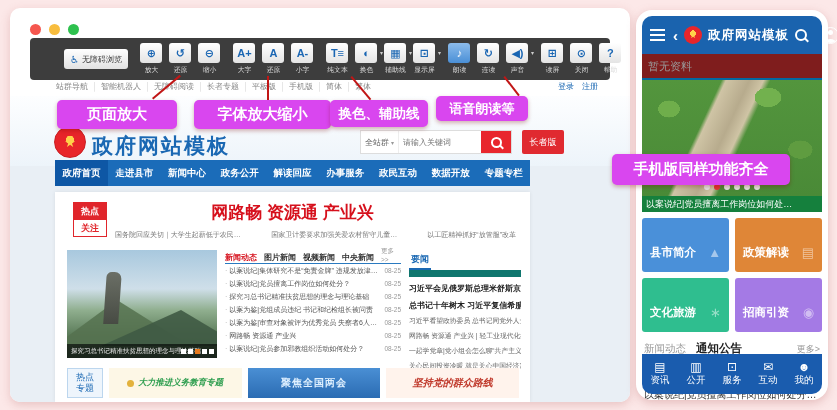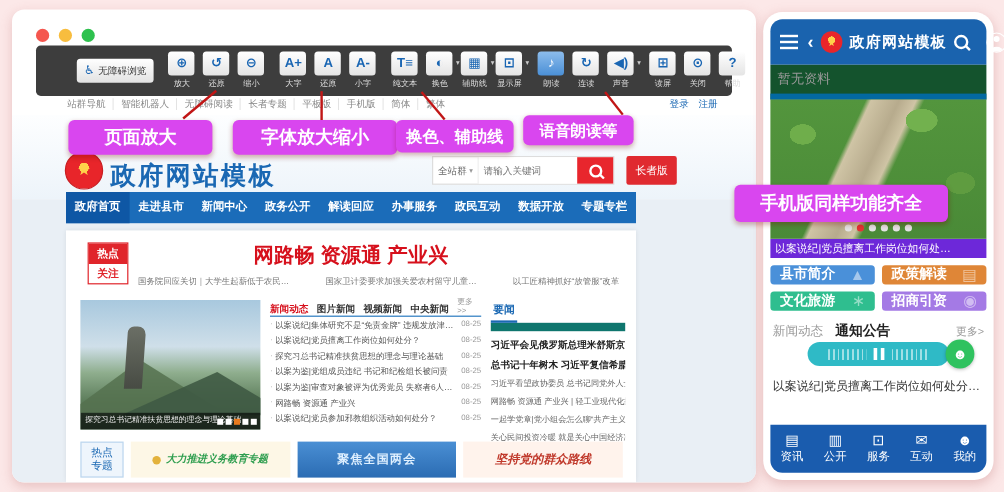--- a/index.html
+++ b/index.html
@@ -91,35 +91,35 @@
   .burger{width:15px;height:2.2px;background:#fff;box-shadow:0 5px 0 #fff,0 -5px 0 #fff}
   .back{color:#fff;font-size:15px;font-weight:bold;margin-left:2px}
   .pemblem{width:18px;height:18px;border-radius:50%;background:radial-gradient(circle at 50% 40%,#ffd24a 0 20%,#e8252a 21%);display:flex;align-items:center;justify-content:center;color:#ffd24a;font-size:8px;flex:none}
   .ptitle{color:#fff;font-size:12.5px;font-weight:bold;letter-spacing:1px;white-space:nowrap}
   .pmagwrap{margin-left:auto;display:flex;align-items:center}
   .pmag{width:8px;height:8px;border:2px solid #fff;border-radius:50%;position:relative;display:inline-block}
   .pmag::after{content:"";position:absolute;width:5px;height:2px;background:#fff;right:-4px;bottom:-2px;transform:rotate(45deg)}
   .pavatar{width:15px;height:15px;border:1.6px solid #fff;border-radius:50%;position:relative;overflow:hidden;margin-left:9px;flex:none}
   .pavatar::before{content:"";position:absolute;left:50%;top:2px;width:5px;height:5px;margin-left:-2.5px;border-radius:50%;background:#fff}
   .pavatar::after{content:"";position:absolute;left:50%;bottom:-4px;width:11px;height:8px;margin-left:-5.5px;border-radius:50%;background:#fff}
-  .pempty{height:24px;line-height:24px;color:#999;font-size:11px;border-bottom:5px solid #0369a1;padding-left:6px;background:#14532d}
+  .pempty{height:24px;line-height:24px;color:#999;font-size:11px;border-bottom:2px solid #0369a1;padding-left:6px;background:#7f1d1d}
   .pimg{height:116px;position:relative;background:
     radial-gradient(18px 14px at 15% 25%,#6fae4b 0 60%,transparent 61%),
     radial-gradient(22px 16px at 70% 15%,#72b14e 0 60%,transparent 61%),
     radial-gradient(16px 12px at 40% 70%,#67a546 0 60%,transparent 61%),
     radial-gradient(20px 15px at 88% 60%,#5f9c40 0 60%,transparent 61%),
     radial-gradient(14px 12px at 10% 80%,#74b350 0 60%,transparent 61%),
     linear-gradient(115deg,transparent 34%,#cfc4a5 36%,#b7ab8d 46%,#cfc4a5 52%,transparent 55%),
     linear-gradient(#53953d,#4a8a37)}
   .pdots{position:absolute;bottom:6px;left:50%;transform:translateX(-50%);display:flex;gap:4px}
   .pdot{width:6px;height:6px;border-radius:50%;background:#e3e3e3}
   .pdot.on{background:#e23434}
-  .pcap{height:16px;background:#6d28d9;color:#fff;font-size:9px;line-height:16px;padding:0 4px;white-space:nowrap;overflow:hidden}
+  .pcap{height:16px;background:#15803d;color:#fff;font-size:9px;line-height:16px;padding:0 4px;white-space:nowrap;overflow:hidden}
   .ptiles{display:grid;grid-template-columns:1fr 1fr;gap:6px;margin-top:6px}
-  .ptile{height:16px;border-radius:3px;color:#fff;display:flex;align-items:flex-start;justify-content:space-between;padding:0 8px;font-size:11.5px;font-weight:bold}
+  .ptile{height:30px;border-radius:3px;color:#fff;display:flex;align-items:flex-end;justify-content:space-between;padding:12px 8px;font-size:11.5px;font-weight:bold}
   .ptg{opacity:.5;font-size:13px;font-weight:normal}
   .t0{background:#4a90d9}.t1{background:#df8637}.t2{background:#2fbe8f}.t3{background:#a47ae5}
   .ptabs{display:flex;align-items:baseline;gap:10px;margin-top:9px;padding:0 2px}
   .pt1{color:#999;font-size:10.5px}
   .pt2{color:#222;font-size:11.5px;font-weight:bold}
   .pmore{margin-left:auto;color:#999;font-size:9px}
   .pplayer{position:relative;height:26px;margin-top:2px}
   .pill{position:absolute;left:50%;top:0;transform:translateX(-50%);width:118px;height:20px;background:#2fbac6;border-radius:10px;display:flex;align-items:center;justify-content:center;gap:6px}
   .wave{width:32px;height:9px;background:repeating-linear-gradient(90deg,rgba(255,255,255,.55) 0 1.5px,transparent 1.5px 4px)}
   .pause{display:flex;gap:3px}

